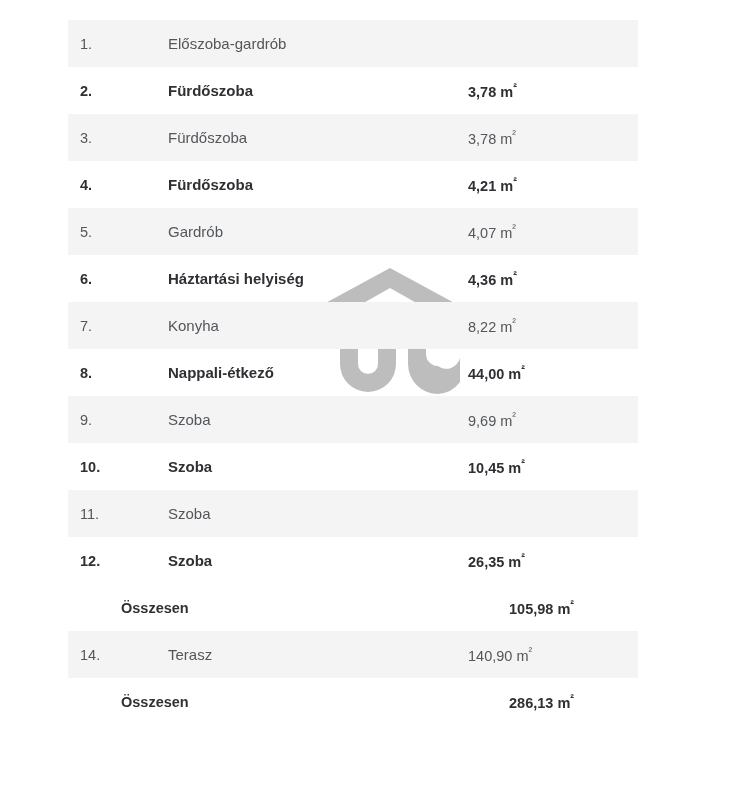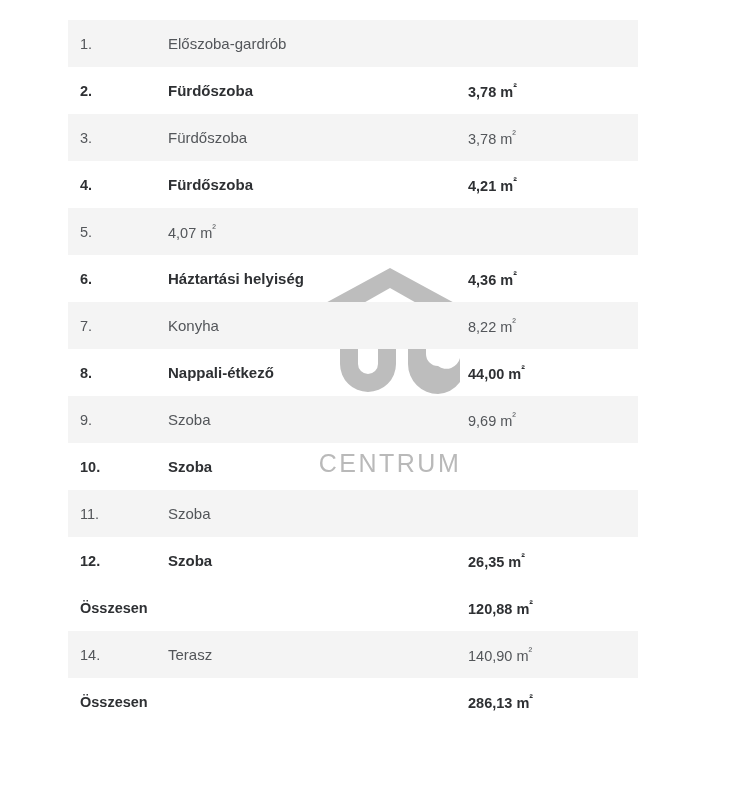--- a/index.html
+++ b/index.html
@@ -75,20 +75,21 @@
   .row.bold .cell-area {
     font-weight: bold;
     color: #2e3033;
   }
 
   .row.total .cell-num {
     font-weight: bold;
     color: #2e3033;
     width: 150px;
     flex: 0 0 150px;
+    margin-left: 41px;
   }
   .row.total .cell-name {
     width: 238px;
     flex: 0 0 238px;
   }
   .row.total .cell-area {
     font-weight: bold;
     color: #2e3033;
   }
 
@@ -126,21 +127,20 @@
 
   <div class="watermark">
     <svg class="wm-mark" viewBox="0 0 160 150">
       <path d="M80 6 L150 44 L140 60 L80 26 L20 60 L10 44 Z" fill="#bdbdbd"></path>
       <path d="M30 72 a28 28 0 0 1 28 -28 a28 28 0 0 1 28 28 l0 30 a28 28 0 0 1 -28 28 a28 28 0 0 1 -28 -28 Z
                M48 72 l0 30 a10 10 0 0 0 10 10 a10 10 0 0 0 10 -10 l0 -30 a10 10 0 0 0 -10 -10 a10 10 0 0 0 -10 10 Z" fill="#bdbdbd" fill-rule="evenodd"></path>
       <path d="M150 56 a30 30 0 0 0 -22 -12 a30 30 0 0 0 -30 30 l0 28 a30 30 0 0 0 30 30 a30 30 0 0 0 22 -12
                l0 -24 a14 14 0 0 1 -22 8 a12 12 0 0 1 -12 -12 l0 -20 a12 12 0 0 1 12 -12 a14 14 0 0 1 22 8 Z" fill="#bdbdbd"></path>
     </svg>
     <div class="wm-text">OTTHON</div>
-    <div class="wm-text">CENTRUM</div>
   </div>
 
   <div class="table" id="room-table">
       <div class="row shaded">
         <div class="cell-num">1.</div>
         <div class="cell-name">Előszoba-gardrób</div>
       </div>
       <div class="row plain bold">
         <div class="cell-num">2.</div>
         <div class="cell-name">Fürdőszoba</div>
@@ -151,20 +151,21 @@
         <div class="cell-name">Fürdőszoba</div>
         <div class="cell-area"><span>3,78 m</span><span class="unit">²</span></div>
       </div>
       <div class="row plain bold">
         <div class="cell-num">4.</div>
         <div class="cell-name">Fürdőszoba</div>
         <div class="cell-area"><span>4,21 m</span><span class="unit">²</span></div>
       </div>
       <div class="row shaded">
         <div class="cell-num">5.</div>
+        <div class="cell-name">Gardrób</div>
         <div class="cell-area"><span>4,07 m</span><span class="unit">²</span></div>
       </div>
       <div class="row plain bold">
         <div class="cell-num">6.</div>
         <div class="cell-name">Háztartási helyiség</div>
         <div class="cell-area"><span>4,36 m</span><span class="unit">²</span></div>
       </div>
       <div class="row shaded">
         <div class="cell-num">7.</div>
         <div class="cell-name">Konyha</div>
@@ -176,34 +177,35 @@
         <div class="cell-area"><span>44,00 m</span><span class="unit">²</span></div>
       </div>
       <div class="row shaded">
         <div class="cell-num">9.</div>
         <div class="cell-name">Szoba</div>
         <div class="cell-area"><span>9,69 m</span><span class="unit">²</span></div>
       </div>
       <div class="row plain bold">
         <div class="cell-num">10.</div>
         <div class="cell-name">Szoba</div>
+        <div class="cell-area"><span>10,45 m</span><span class="unit">²</span></div>
       </div>
       <div class="row shaded">
         <div class="cell-num">11.</div>
         <div class="cell-name">Szoba</div>
       </div>
       <div class="row plain bold">
         <div class="cell-num">12.</div>
         <div class="cell-name">Szoba</div>
         <div class="cell-area"><span>26,35 m</span><span class="unit">²</span></div>
       </div>
       <div class="row plain bold total">
         <div class="cell-num">Összesen</div>
         <div class="cell-name"></div>
-        <div class="cell-area"><span>120,88 m</span><span class="unit">²</span></div>
+        <div class="cell-area"><span>105,98 m</span><span class="unit">²</span></div>
       </div>
       <div class="row shaded">
         <div class="cell-num">14.</div>
         <div class="cell-name">Terasz</div>
         <div class="cell-area"><span>140,90 m</span><span class="unit">²</span></div>
       </div>
       <div class="row plain bold total">
         <div class="cell-num">Összesen</div>
         <div class="cell-name"></div>
         <div class="cell-area"><span>286,13 m</span><span class="unit">²</span></div>

